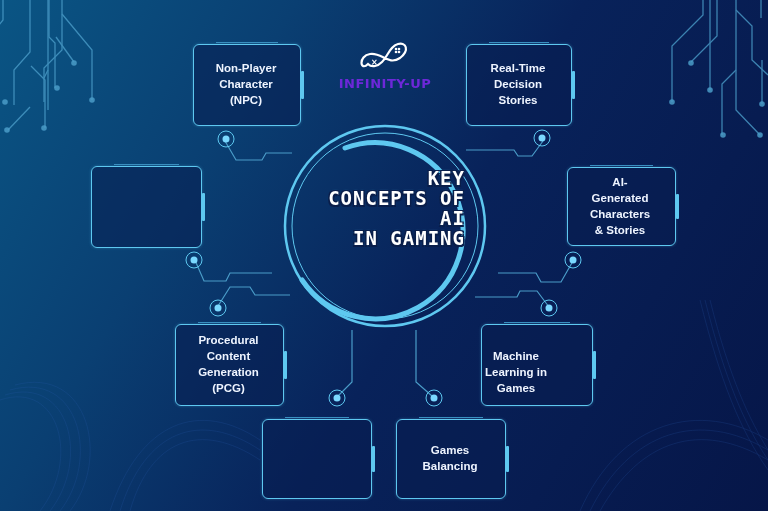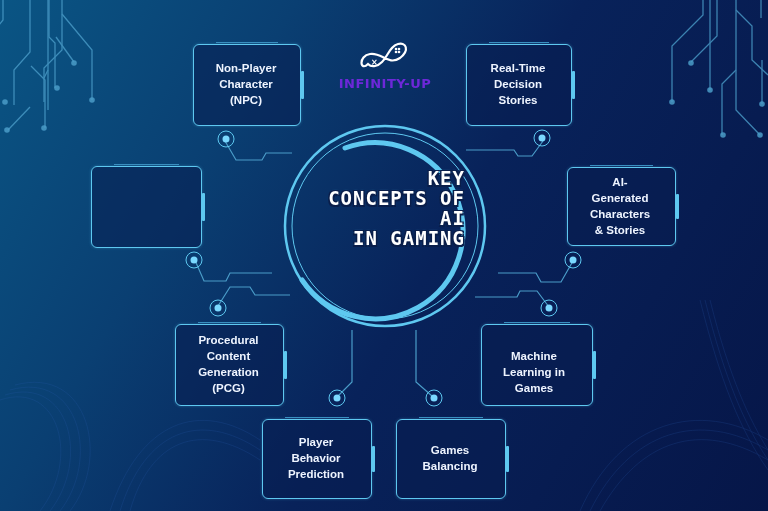--- a/index.html
+++ b/index.html
@@ -185,29 +185,24 @@
 Generated
 Characters
 &amp; Stories</span>
   </div>
   <div class="node" style="left:175px; top:324px; width:107px; height:80px;">
     <span class="node-label">Procedural
 Content
 Generation
 (PCG)</span>
   </div>
-  <div class="node" style="left:479px; top:324px; width:110px; height:96px;">
+  <div class="node" style="left:461px; top:324px; width:110px; height:96px;">
     <span class="node-label">Machine
 Learning in
 Games</span>
-  </div>
-  <div class="node" style="left:262px; top:419px; width:108px; height:78px;">
-    <span class="node-label">Player
-Behavior
-Prediction</span>
   </div>
   <div class="node" style="left:396px; top:419px; width:108px; height:78px;">
     <span class="node-label">Games
 Balancing</span>
   </div>
 
   <div class="logo">
     <svg width="110" height="40" viewBox="0 0 110 40">
       <path d="M 38 28 C 30 36, 28 20, 40 18 C 52 16, 58 30, 70 22 C 80 14, 76 6, 68 8 C 60 10, 58 20, 52 26 C 48 30, 42 32, 38 28 Z" fill="none" stroke="#ffffff" stroke-width="2.2"></path>
       <text x="41" y="29" fill="#ffffff" font-size="8" font-family="DejaVu Sans, sans-serif" font-weight="bold">×</text>

